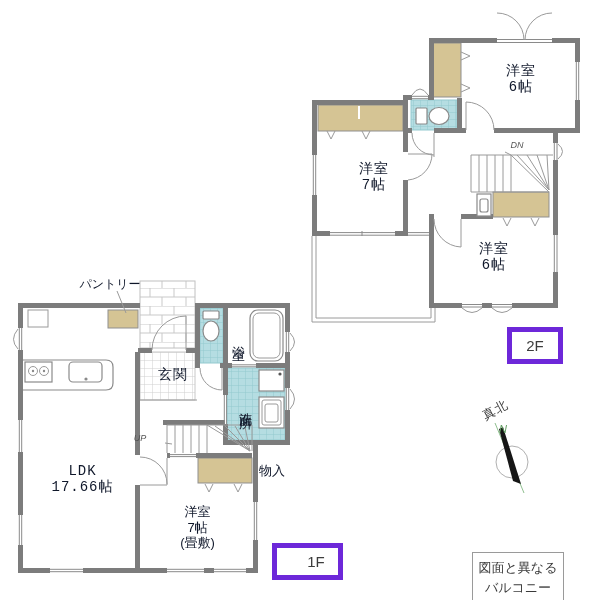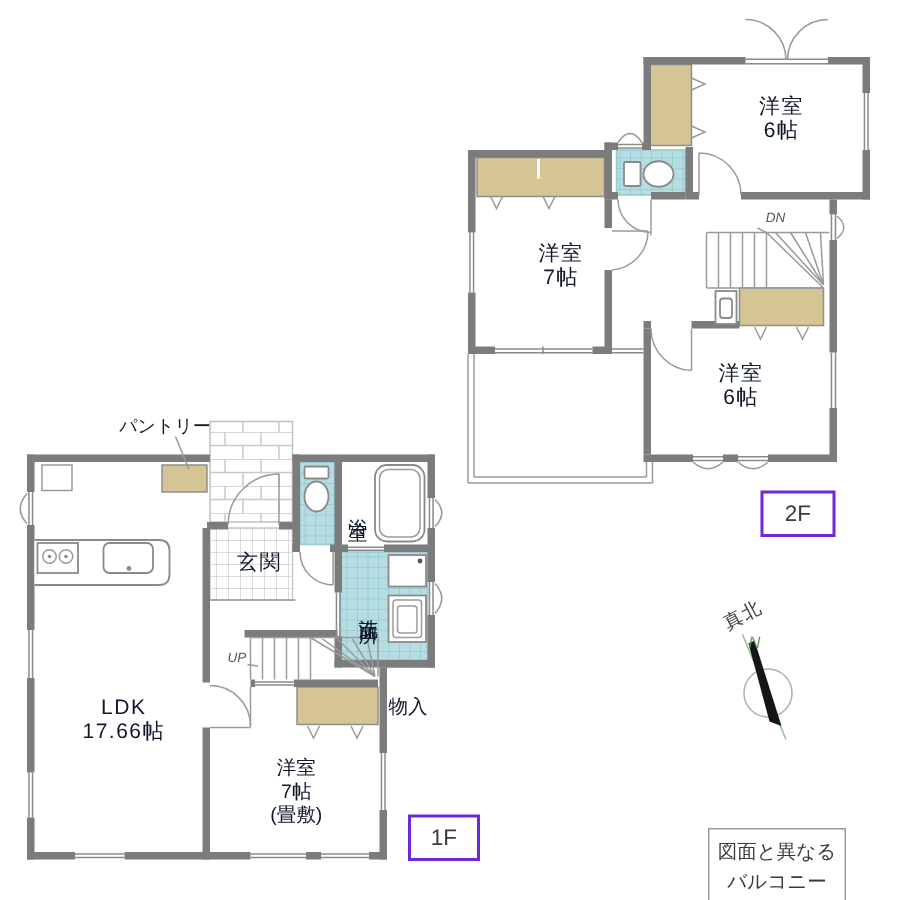--- a/index.html
+++ b/index.html
@@ -4,21 +4,21 @@
 <style>
   html,body{margin:0;padding:0;background:#fff;}
   #canvas{position:relative;width:600px;height:600px;background:#fff;overflow:hidden;
           font-family:"Liberation Sans","DejaVu Sans",sans-serif;color:#3a3a3a;}
   svg{position:absolute;left:0;top:0;}
   .lbl{position:absolute;text-align:center;color:#0f172a;white-space:nowrap;}
   .rm{font-size:14px;line-height:16px;letter-spacing:1px;}
   .sm{font-size:12px;line-height:14px;}
   .tiny{font-size:9px;color:#555;font-style:italic;}
   .vert{writing-mode:vertical-rl;text-orientation:upright;letter-spacing:2px;font-size:13px;}
-  .floorbox{position:absolute;border:2px solid #6d28d9;display:flex;align-items:center;
+  .floorbox{position:absolute;border:5px solid #6d28d9;display:flex;align-items:center;
             justify-content:center;font-size:15px;color:#3c3c3c;background:#fff;}
   .notebox{position:absolute;border:1px solid #9a9a9a;background:#fff;
            font-size:13px;line-height:20px;text-align:center;padding-top:5px;}
   .compass-title{position:absolute;font-size:12.5px;transform:rotate(-28deg);letter-spacing:1px;}
   .compass-n{position:absolute;font-size:11px;color:#5d9b5d;font-style:italic;}
   .wall{fill:#7c7c7c;}
   .hair{stroke:#9a9a9a;stroke-width:1;fill:none;}
   .win{stroke:#8a8a8a;stroke-width:1;fill:none;}
   .tan{fill:#d5c494;stroke:#8f8f8f;stroke-width:1;}
   .fix{fill:#fff;stroke:#8a8a8a;stroke-width:1.2;}
@@ -265,34 +265,34 @@
 <div class="lbl rm" style="left:452px;top:240px;width:84px;">
   <span>洋室</span><br>
   <span>6帖</span>
 </div>
 <div class="lbl tiny" style="left:506px;top:140px;width:22px;">DN</div>
 
 <div class="lbl sm" style="left:70px;top:277px;width:80px;">パントリー</div>
 <div class="lbl rm" style="left:146px;top:366px;width:54px;">玄関</div>
 <div class="lbl vert" style="left:229px;top:316px;height:42px;">浴室</div>
 <div class="lbl vert" style="left:236px;top:376px;height:58px;">洗面所</div>
-<div class="lbl rm" style="left:40px;top:463px;width:85px;">
+<div class="lbl rm" style="left:40px;top:463px;width:85px;font-family:Liberation Mono, monospace;">
   <span>LDK</span><br>
   <span>17.66帖</span>
 </div>
-<div class="lbl tiny" style="left:147px;top:433px;width:22px;">UP</div>
+<div class="lbl tiny" style="left:129px;top:433px;width:22px;">UP</div>
 <div class="lbl" style="left:200px;top:462px;width:50px;font-size:13px;padding-left:47px;">物入</div>
 <div class="lbl" style="left:155px;top:504px;width:85px;font-size:13px;line-height:15.5px;">
   <span>洋室</span><br>
   <span>7帖</span><br>
   <span>(畳敷)</span>
 </div>
 
 <div class="floorbox" style="left:507px;top:327px;width:46px;height:27px;">2F</div>
-<div class="floorbox" style="left:272px;top:543px;width:44px;height:27px;">1F</div>
+<div class="floorbox" style="left:272px;top:543px;width:44px;height:27px;padding-left:17px;">1F</div>
 
 <div class="compass-title" style="left:482px;top:402px;">真北</div>
 <div class="compass-n" style="left:499px;top:423px;">N</div>
 
 <div class="notebox" style="left:472px;top:510px;width:90px;height:61px;margin-top:42px;">
   <div>図面と異なる</div>
   <div>バルコニー</div>
 </div>
 
 </div>

